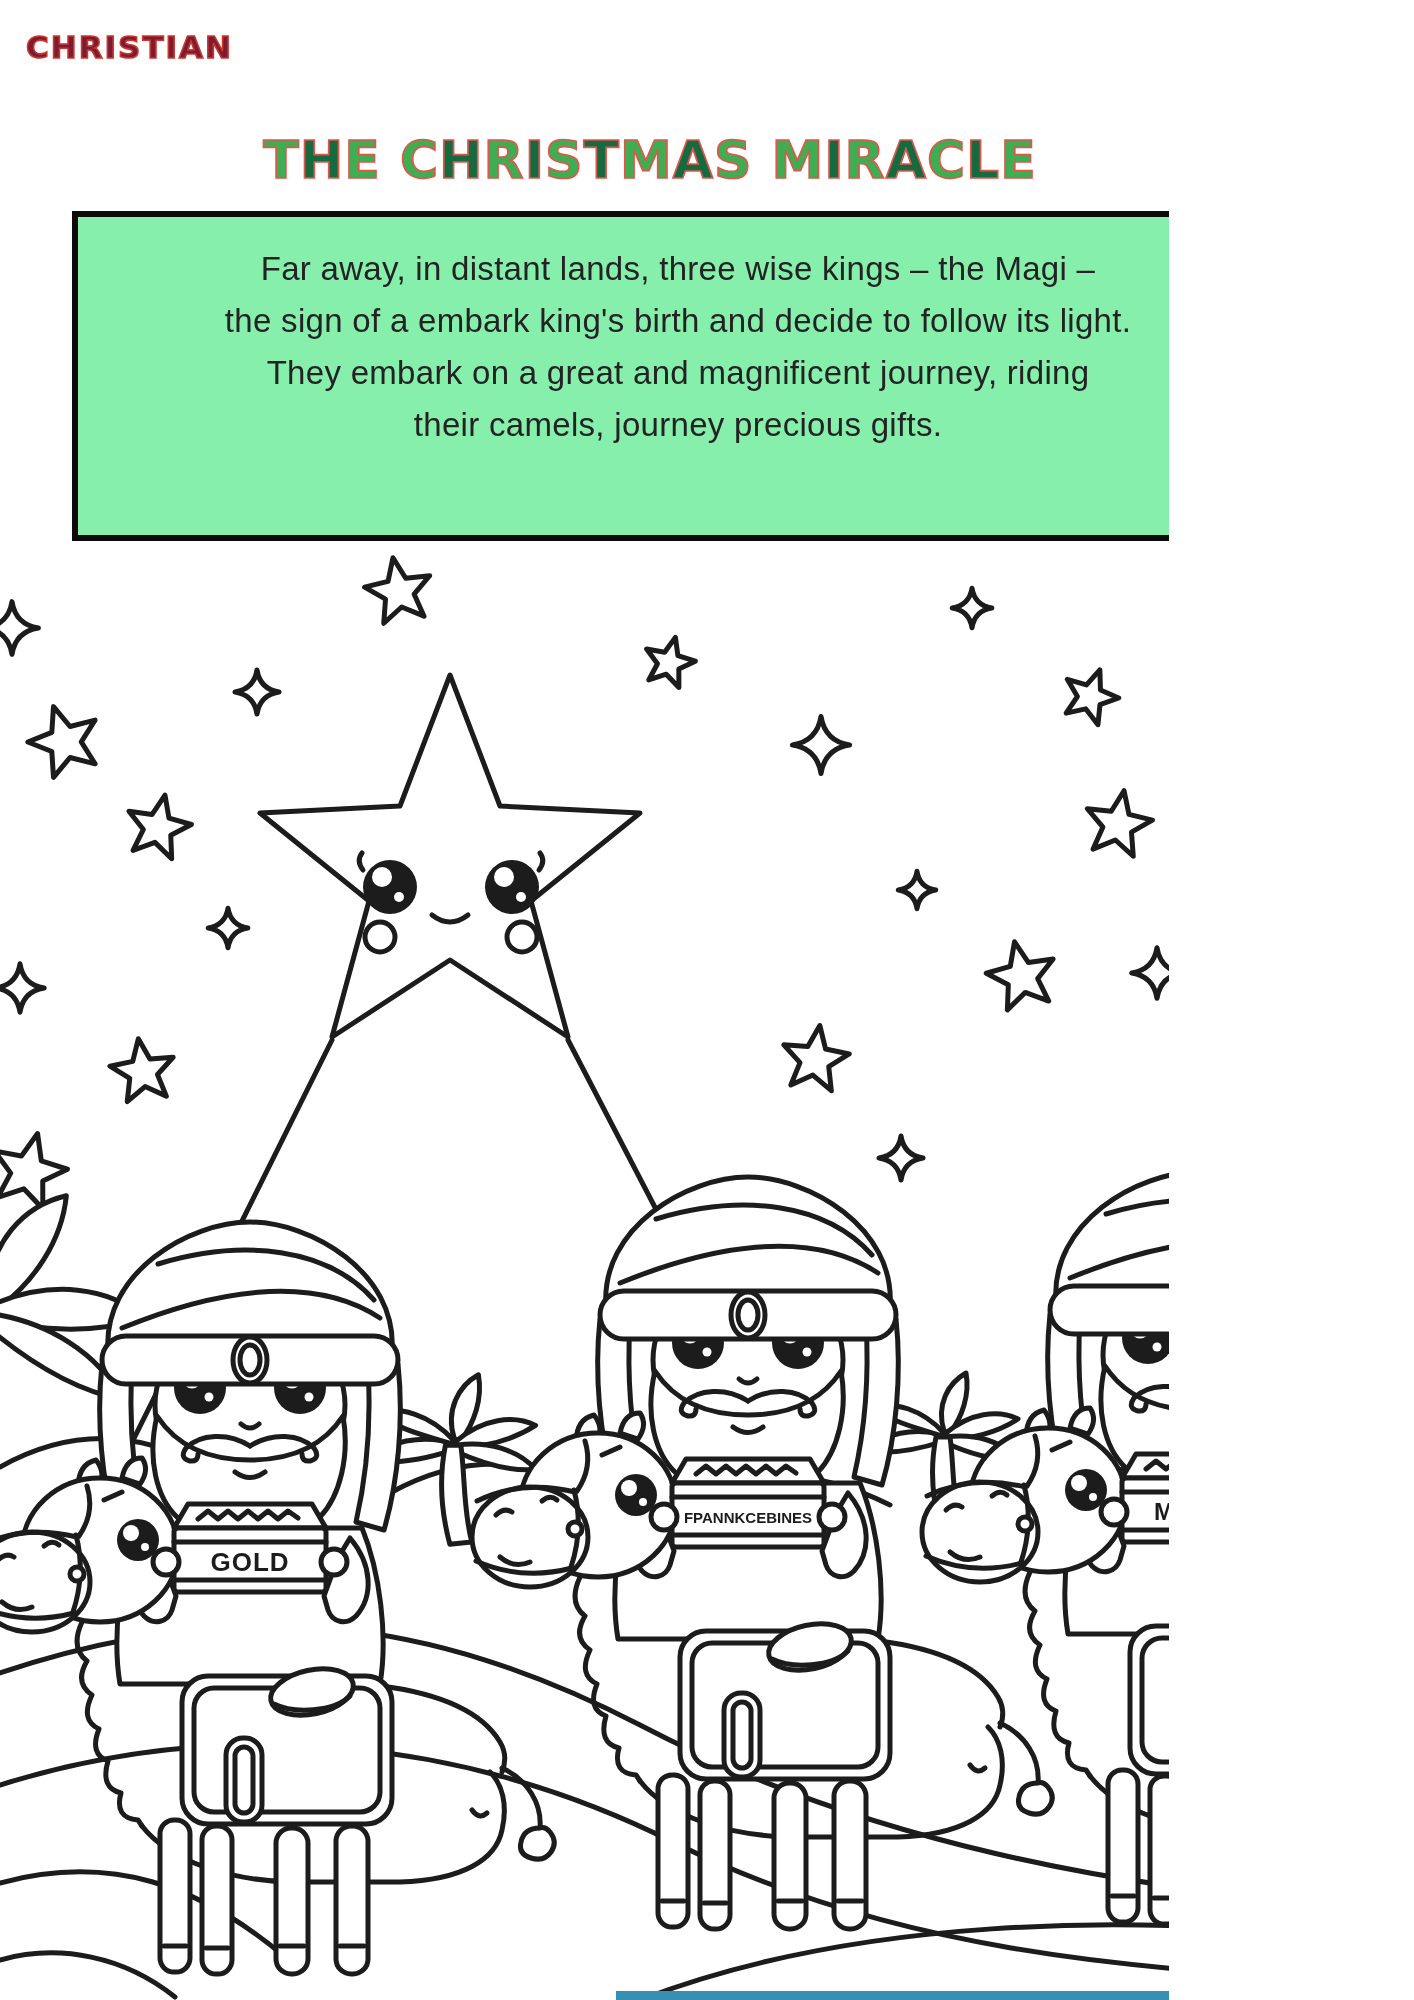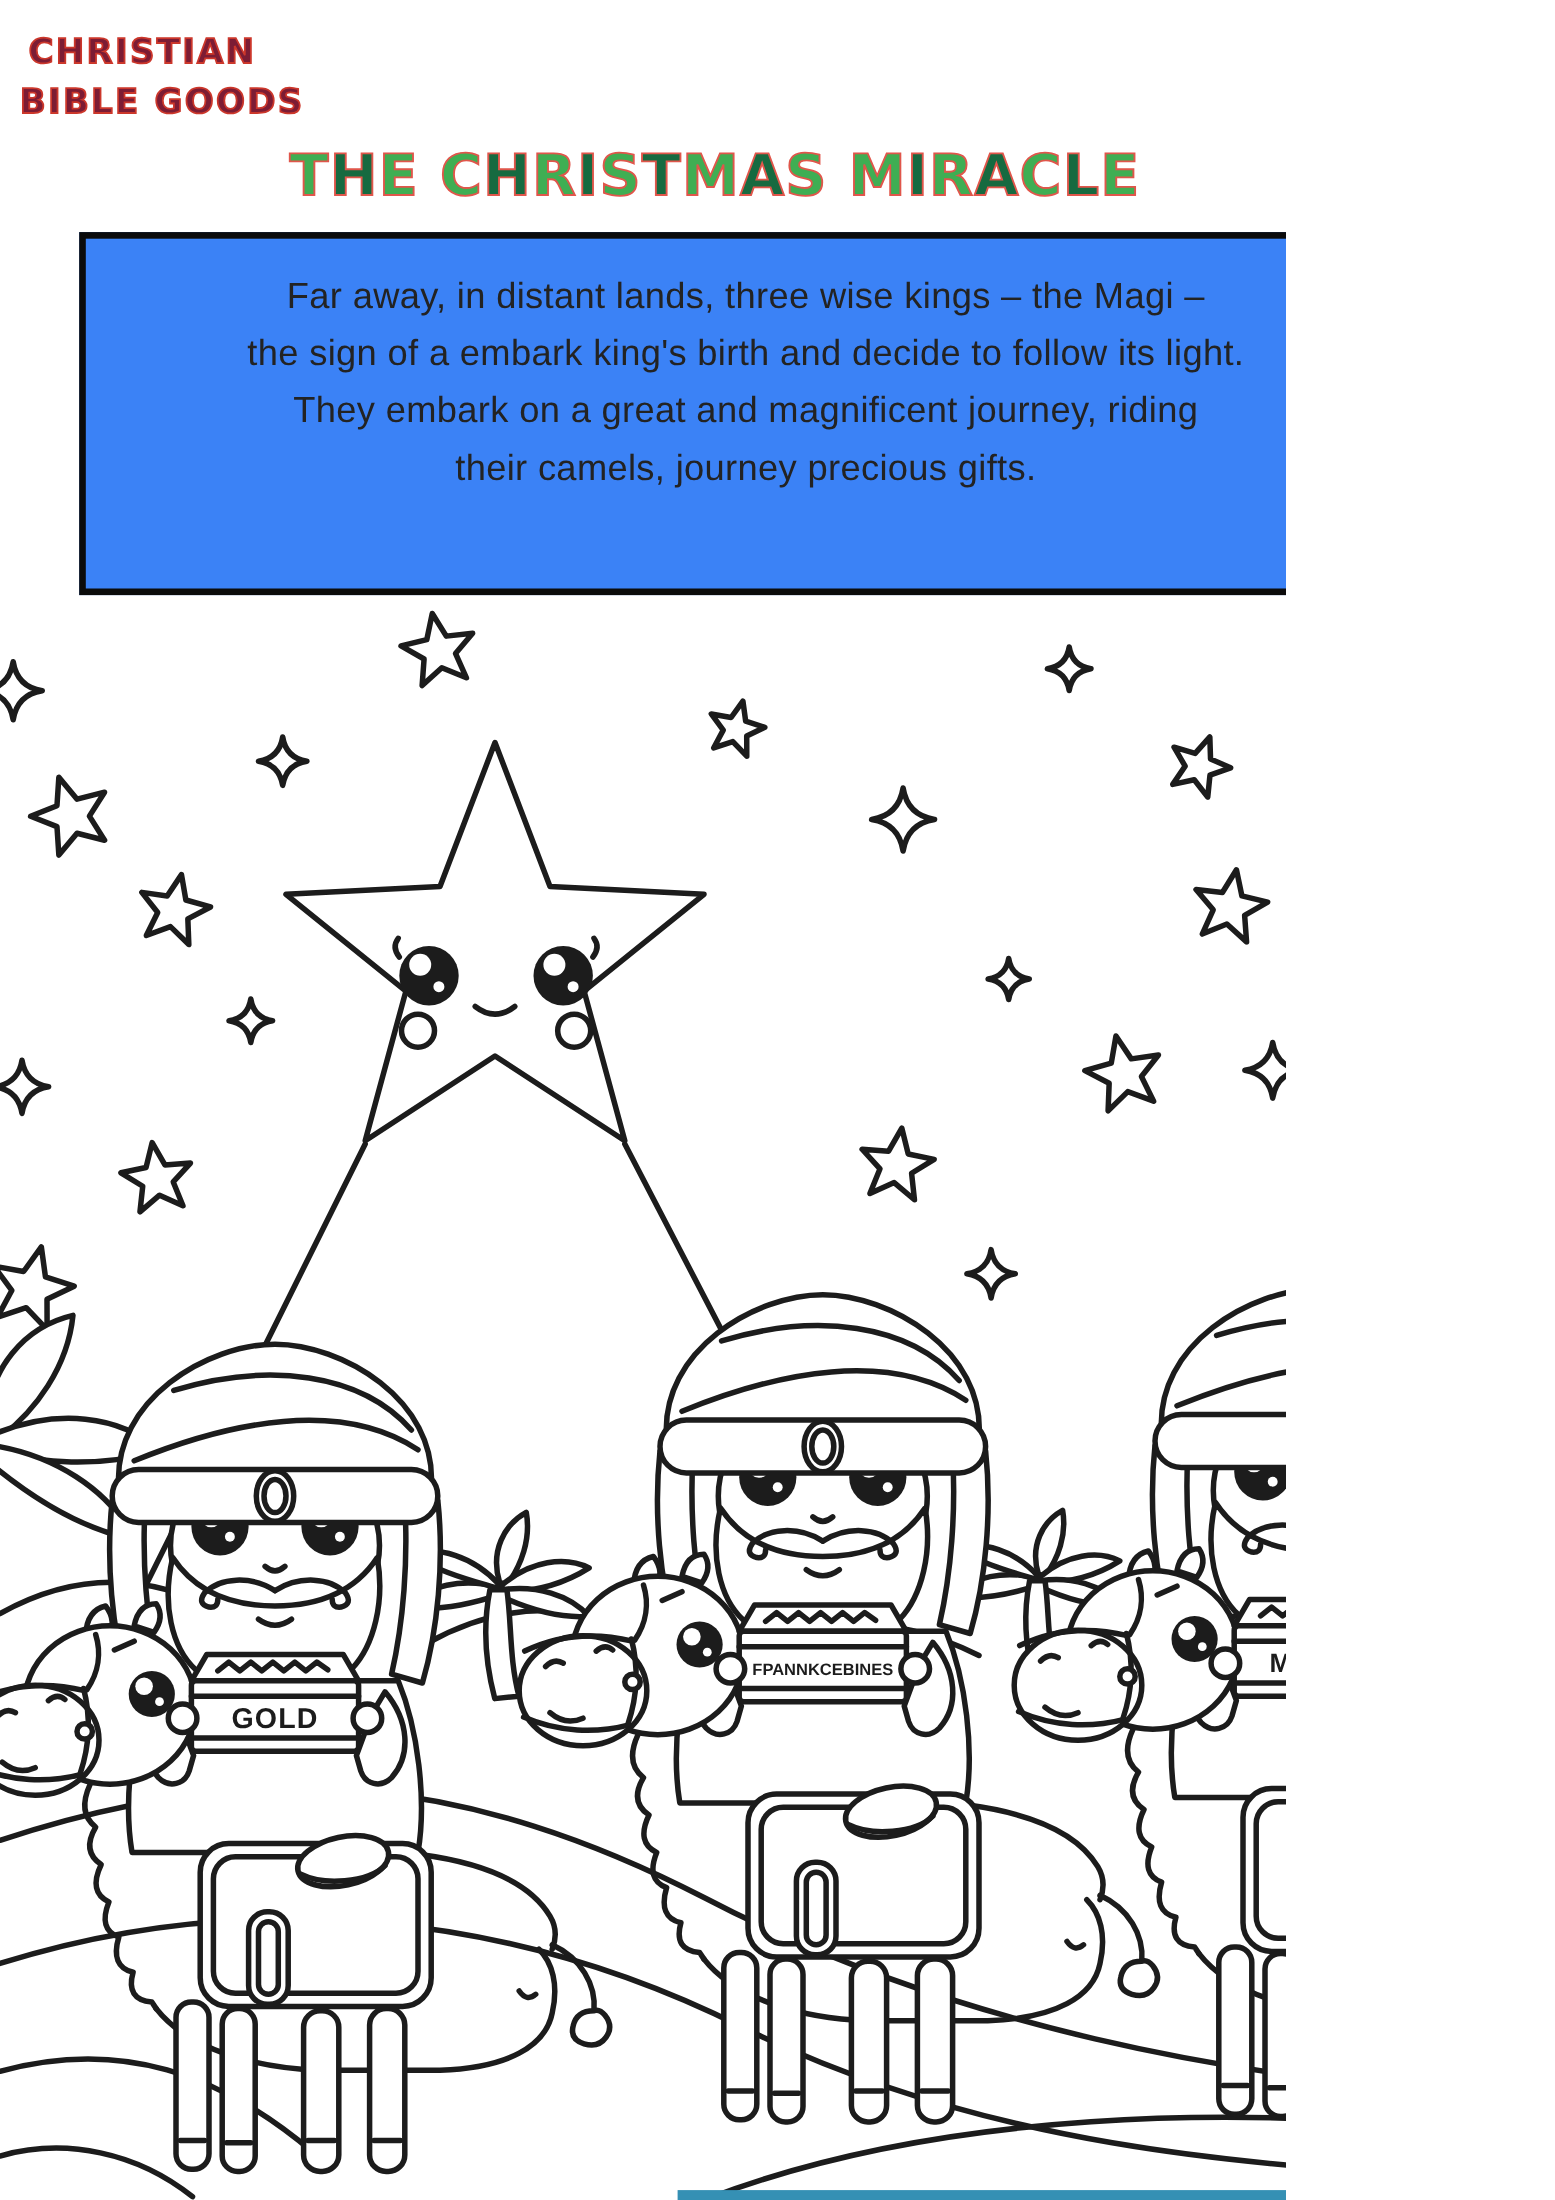--- a/index.html
+++ b/index.html
@@ -14,21 +14,21 @@
 
   
   .title{position:absolute;left:0;top:130px;width:1300px;text-align:center;
          font-family:"DejaVu Sans",sans-serif;font-weight:800;font-size:52px;
          letter-spacing:1px;-webkit-text-stroke:1.7px #e0564b;}
   .title .g1{color:#3fae53;}
   .title .g2{color:#166a40;}
 
   
   .story-box{position:absolute;left:72px;top:211px;width:1200px;height:318px;
-             border:6px solid #0b0b0b;background:#3b82f6;}
+             border:6px solid #0b0b0b;background:#86efac;}
   .story-text{margin-top:26px;text-align:center;font-size:33px;line-height:52px;
               letter-spacing:.3px;color:#232323;}
 
   
   .scene{position:absolute;left:0;top:545px;}
   .scene path,.scene rect,.scene ellipse,.scene circle{
       stroke:#1c1c1c;stroke-width:5;fill:none;stroke-linecap:round;stroke-linejoin:round;}
   .scene .cover{fill:#ffffff;}
   .scene .ink{fill:#1c1c1c;stroke:none;}
   .scene .wdot{fill:#ffffff;stroke:none;}
@@ -36,21 +36,20 @@
 
   .footer-bar{position:absolute;left:616px;top:1991px;width:794px;height:9px;background:#3590b4;}
 </style>
 </head>
 <body>
 
 <div class="page">
 
   <div class="logo">
     <div class="l1">CHRISTIAN</div>
-    <div class="l2">BIBLE GOODS</div>
   </div>
 
   <div class="title"><span class="g1">T</span><span class="g2">H</span><span class="g1">E</span><span> </span><span class="g1">C</span><span class="g2">H</span><span class="g1">R</span><span class="g2">I</span><span class="g1">S</span><span class="g2">T</span><span class="g1">M</span><span class="g2">A</span><span class="g1">S</span><span> </span><span class="g1">M</span><span class="g2">I</span><span class="g1">R</span><span class="g2">A</span><span class="g1">C</span><span class="g2">L</span><span class="g1">E</span></div>
 
   <div class="story-box">
     <div class="story-text">
       <div>Far away, in distant lands, three wise kings – the Magi –</div>
       <div>the sign of a embark king's birth and decide to follow its light.</div>
       <div>They embark on a great and magnificent journey, riding</div>
       <div>their camels, journey precious gifts.</div>

